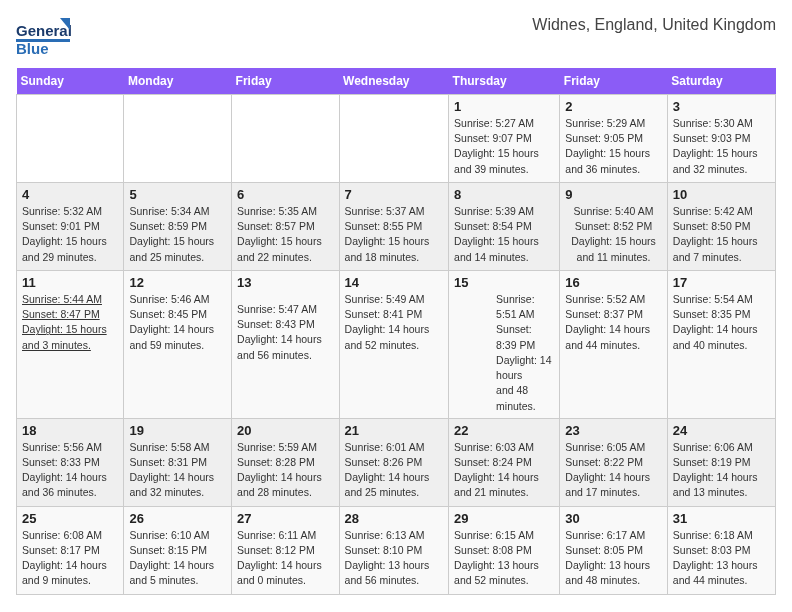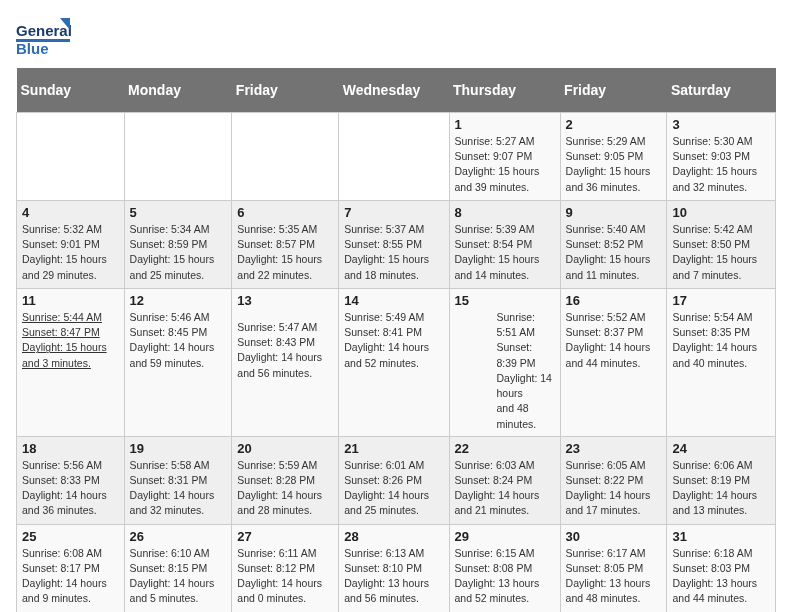--- a/index.html
+++ b/index.html
@@ -32,25 +32,25 @@
     .cal-subtitle {
       font-size: 16px;
       color: #444;
     }
     table {
       width: 100%;
       border-collapse: collapse;
       font-size: 11px;
     }
     thead tr th {
-      background: #737373;
+      background: #8b5cf6;
       color: #fff;
-      padding: 14px 4px;
+      padding: 6px 4px;
       text-align: left;
-      font-size: 14px;
+      font-size: 12px;
       font-weight: bold;
     }
     tbody tr td {
       border: 1px solid #ccc;
       vertical-align: top;
       padding: 4px 5px;
       height: 88px;
       width: 113px;
     }
     tbody tr:nth-child(odd) td {
@@ -86,20 +86,21 @@
         <text x="0" y="20" font-family="Arial" font-size="15" font-weight="bold" fill="#1a3a6b">General</text>
 
         <polygon points="44,2 54,2 54,14" fill="#2a6db5"></polygon>
 
         <rect x="0" y="23" width="54" height="3" fill="#2a6db5"></rect>
         <text x="0" y="38" font-family="Arial" font-size="15" font-weight="bold" fill="#2a6db5">Blue</text>
       </svg>
     </div>
   </div>
   <div class="title-area">
+    <div class="cal-subtitle">Widnes, England, United Kingdom</div>
   </div>
 </div>
 
 <table>
   <thead>
     <tr>
     <th>Sunday</th>
         <th>Monday</th>
         <th>Friday</th>
         <th>Wednesday</th>
@@ -167,21 +168,21 @@
         </td>
         <td>
           <span class="day-num">8</span>
           <div class="day-info" style="white-space: pre-line;">Sunrise: 5:39 AM
 Sunset: 8:54 PM
 Daylight: 15 hours
 and 14 minutes.</div>
         </td>
         <td>
           <span class="day-num">9</span>
-          <div class="day-info" style="white-space: pre-line;">Sunrise: 5:40 AM
+          <div class="day-info" style="white-space: pre-line; text-align: center;">Sunrise: 5:40 AM
 Sunset: 8:52 PM
 Daylight: 15 hours
 and 11 minutes.</div>
         </td>
         <td>
           <span class="day-num">10</span>
           <div class="day-info" style="white-space: pre-line;">Sunrise: 5:42 AM
 Sunset: 8:50 PM
 Daylight: 15 hours
 and 7 minutes.</div>

